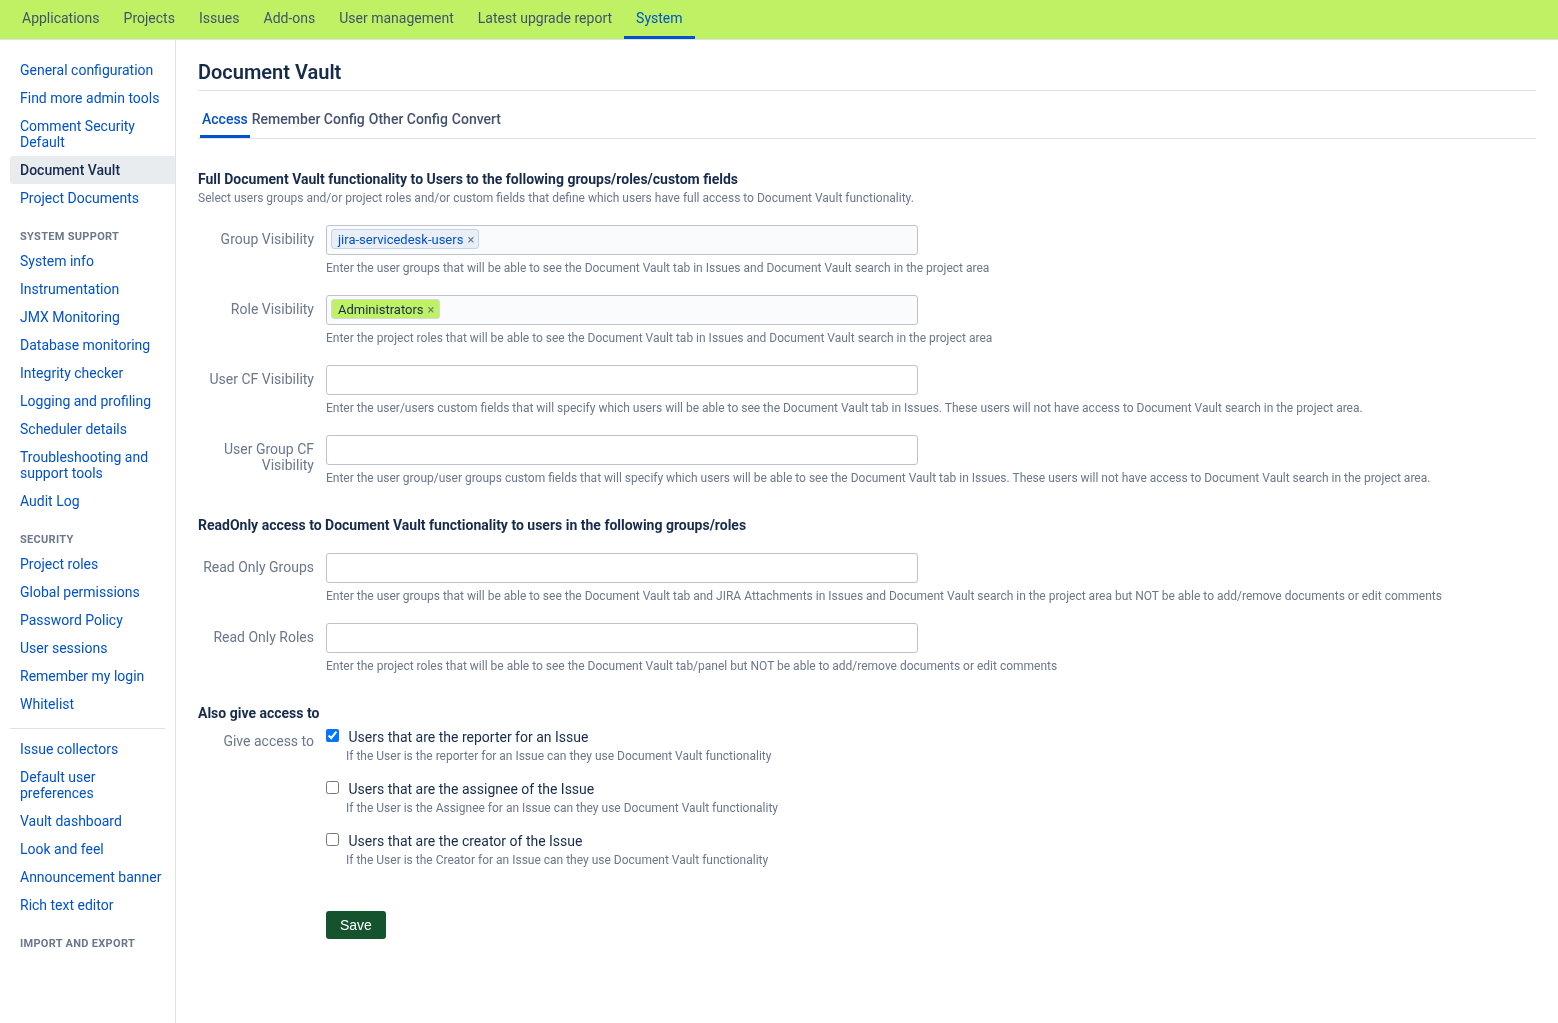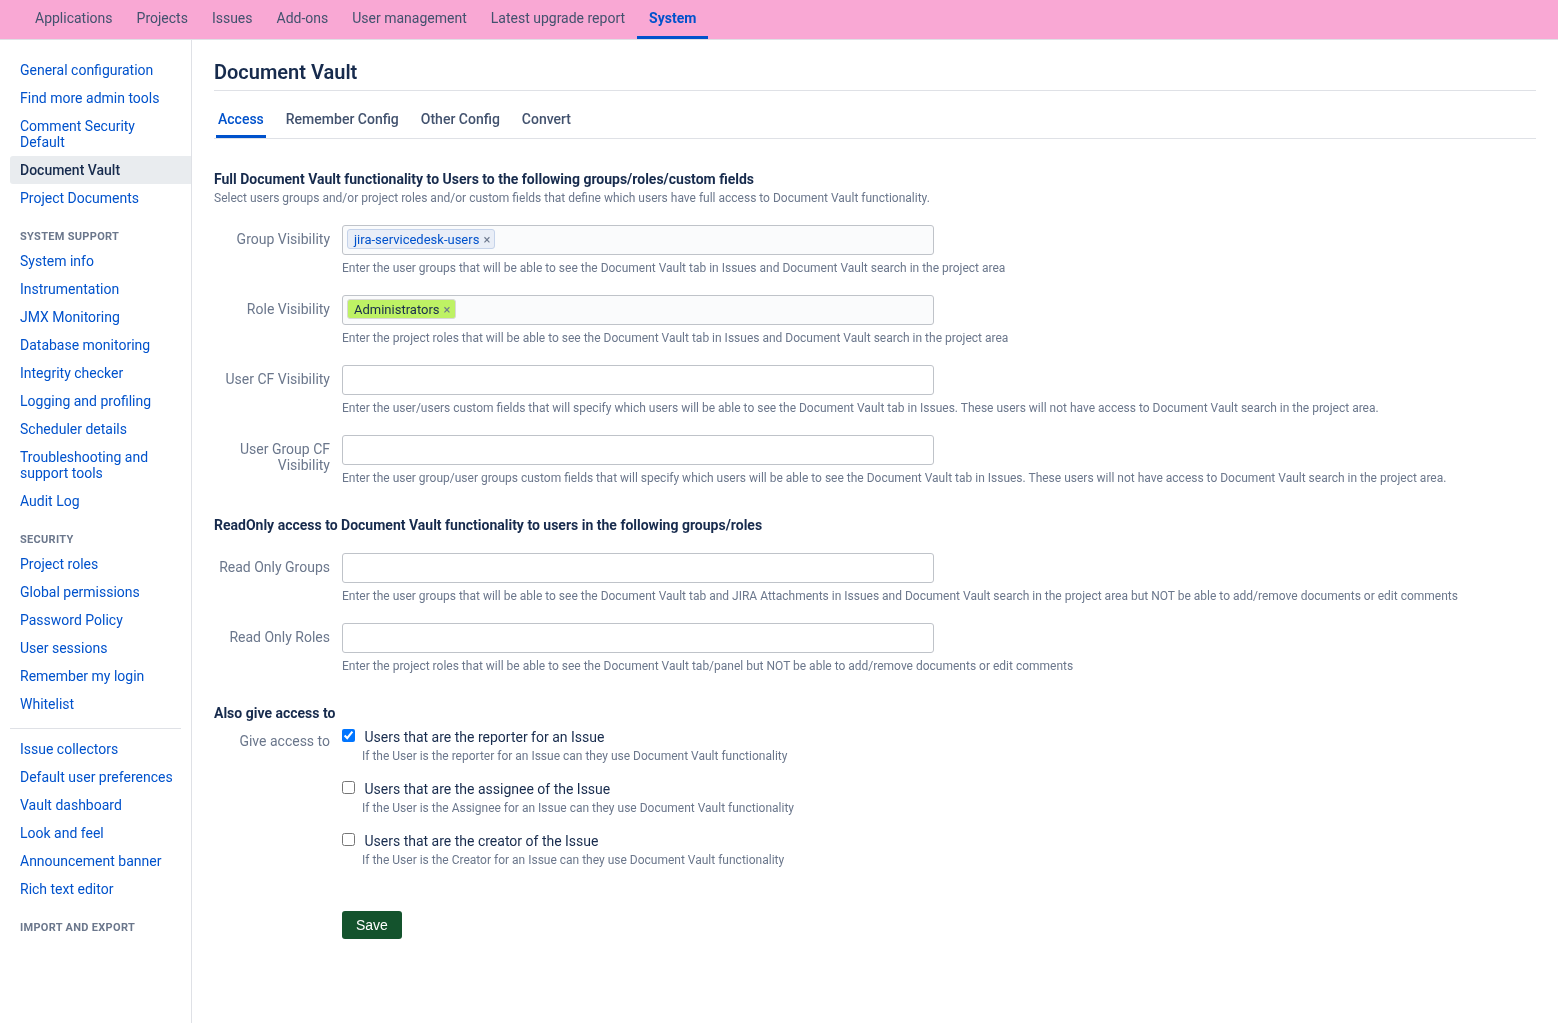--- a/index.html
+++ b/index.html
@@ -7,41 +7,41 @@
   margin: 0;
   padding: 0;
 }
 body {
   font-family: -apple-system, BlinkMacSystemFont, "Segoe UI", Roboto, "Helvetica Neue", Arial, sans-serif;
   font-size: 14px;
   color: #172b4d;
   background: #fff;
 }
 .top-nav {
-  background: #f9a8d4;
+  background: #bef264;
   border-bottom: 1px solid #dfe1e6;
-  padding: 0 23px;
+  padding: 0 10px;
   display: flex;
 }
 .top-nav-item {
   padding: 10px 12px;
   color: #42526e;
   cursor: pointer;
   font-size: 14px;
 }
 .top-nav-item.active {
   color: #0052cc;
   border-bottom: 3px solid #0052cc;
-  font-weight: 700;
+  font-weight: 400;
 }
 .layout {
   display: flex;
 }
 .sidebar {
-  width: 192px;
+  width: 176px;
   padding: 16px 0 16px 10px;
   border-right: 1px solid #dfe1e6;
   min-height: calc(100vh - 40px);
 }
 .sidebar-item {
   display: block;
   padding: 6px 10px;
   color: #0052cc;
   cursor: pointer;
   font-size: 14px;
@@ -73,21 +73,20 @@
   font-size: 20px;
   font-weight: 600;
   color: #172b4d;
   padding-bottom: 6px;
   border-bottom: 1px solid #dfe1e6;
 }
 .sub-tabs {
   display: flex;
   border-bottom: 1px solid #dfe1e6;
   margin-top: 14px;
-  gap: 18px;
   padding: 0 2px;
   text-align: center;
 }
 .sub-tab {
   padding: 6px 2px 8px 2px;
   color: #42526e;
   font-weight: 500;
   cursor: pointer;
 }
 .sub-tab.active {

